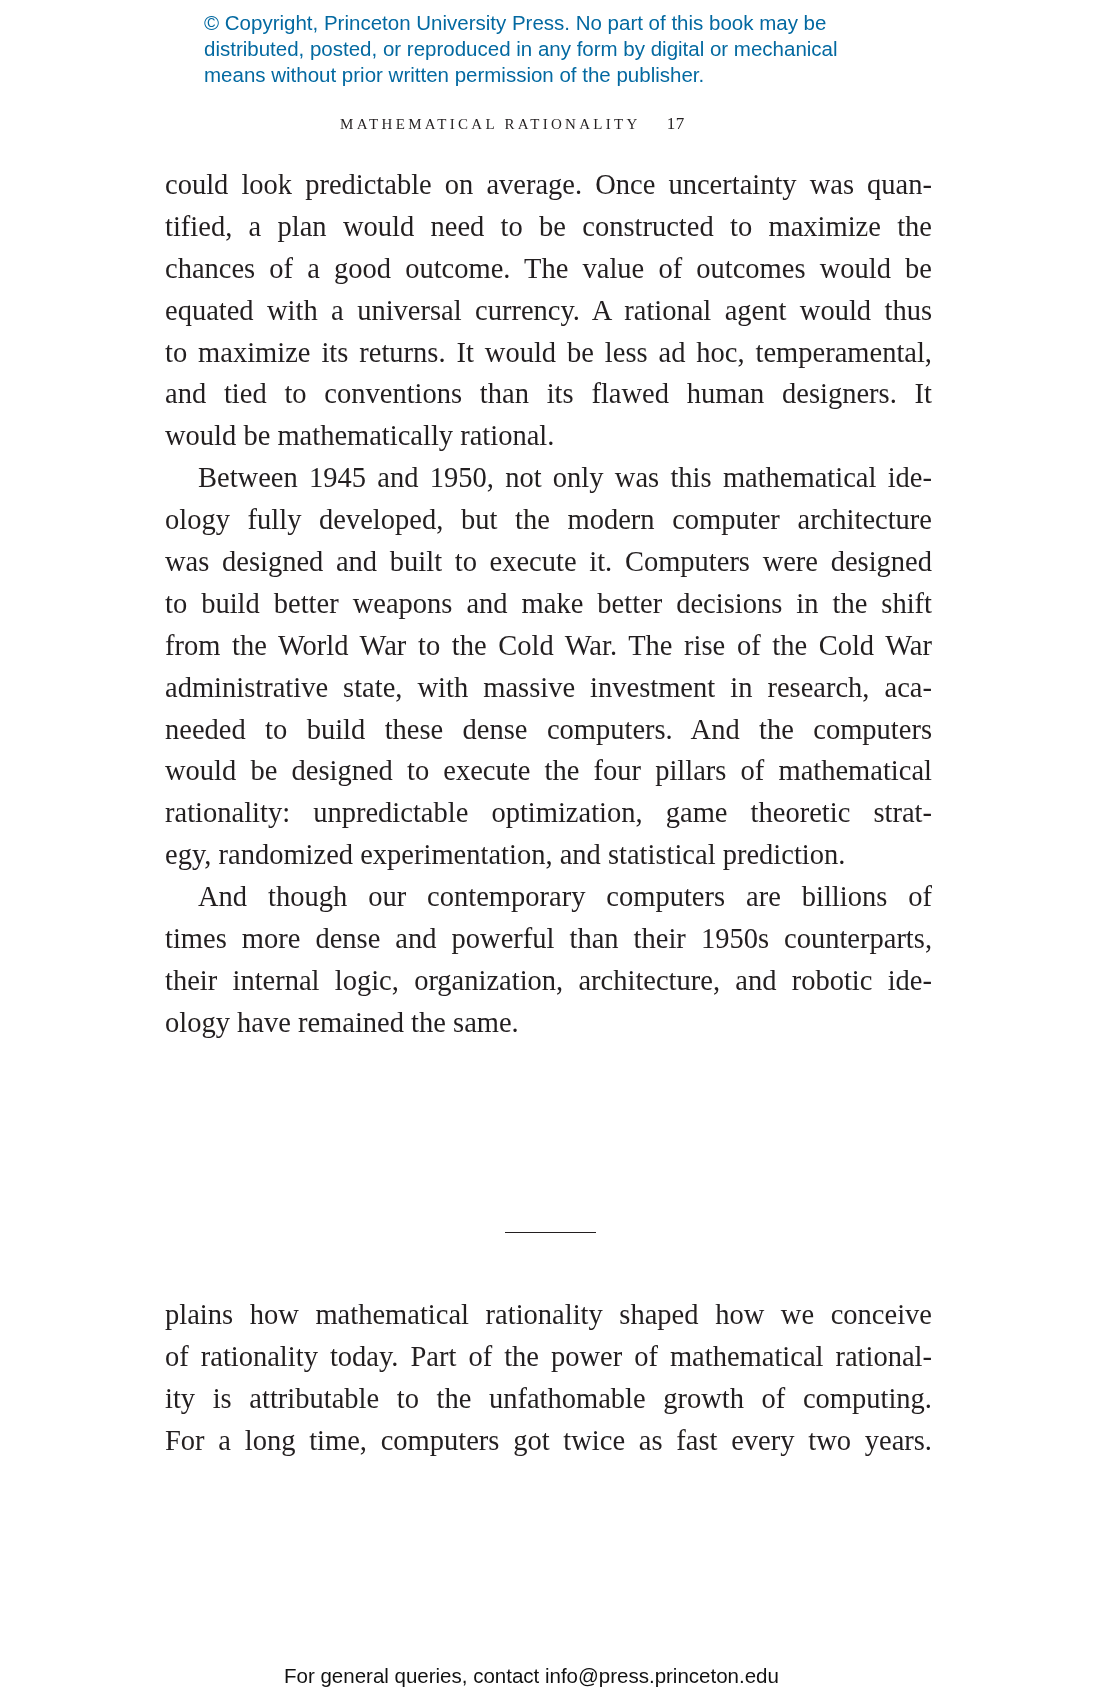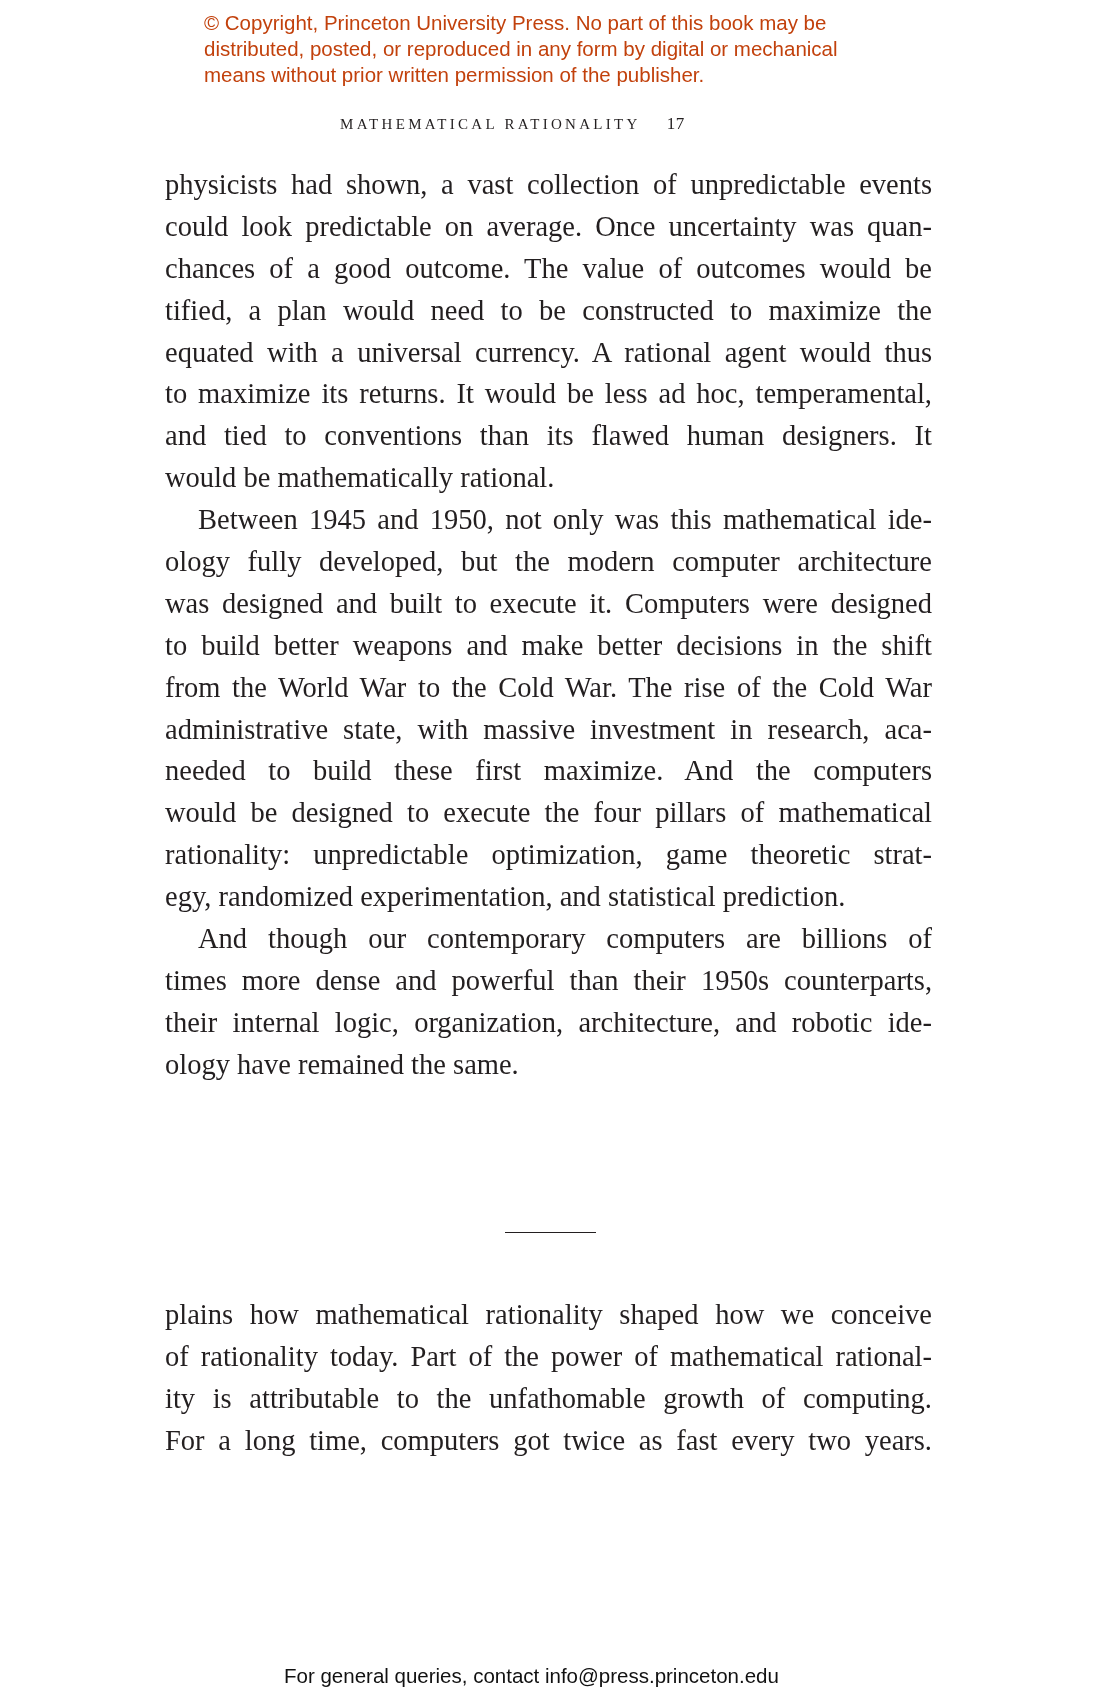--- a/index.html
+++ b/index.html
@@ -1,19 +1,19 @@
 <!DOCTYPE html>
 <html><head>
 <meta charset="utf-8">
 <style>
   html, body { margin: 0; padding: 0; background: #ffffff; }
   body { width: 1100px; height: 1700px; position: relative; overflow: hidden; color: #231f20; }
   .copyright {
     position: absolute; left: 204px; top: 10px; width: 720px;
-    font-family: "Liberation Sans", sans-serif; font-size: 20.5px; line-height: 26px; color: #c2410c;
+    font-family: "Liberation Sans", sans-serif; font-size: 20.5px; line-height: 26px; color: #0369a1;
   }
   .copyright .cline { display: block; white-space: nowrap; }
   .running-head {
     position: absolute; left: 340px; top: 114px; height: 24px;
     font-family: "Liberation Serif", serif; font-size: 15px; letter-spacing: 3.3px; color: #231f20;
     white-space: nowrap;
   }
   .running-head .folio { margin-left: 26px; letter-spacing: 0.5px; font-size: 17px; }
   .body-text {
     position: absolute; left: 165px; width: 767px;
@@ -44,37 +44,36 @@
   <span class="cline">distributed, posted, or reproduced in any form by digital or mechanical</span>
   <span class="cline">means without prior written permission of the publisher.</span>
 </div>
 
 <div class="running-head">
   <span>MATHEMATICAL RATIONALITY</span><span class="folio">17</span>
 </div>
 
 <div class="body-text" id="section1">
   <div>
-    <span class="line">physicists had shown, a vast collection of unpredictable events</span>
     <span class="line">could look predictable on average. Once uncertainty was quan-</span>
+    <span class="line">tified, a plan would need to be constructed to maximize the</span>
     <span class="line">chances of a good outcome. The value of outcomes would be</span>
-    <span class="line">tified, a plan would need to be constructed to maximize the</span>
     <span class="line">equated with a universal currency. A rational agent would thus</span>
     <span class="line">to maximize its returns. It would be less ad hoc, temperamental,</span>
     <span class="line">and tied to conventions than its flawed human designers. It</span>
     <span class="line last">would be mathematically rational.</span>
   </div>
   <div>
     <span class="line indent">Between 1945 and 1950, not only was this mathematical ide-</span>
     <span class="line">ology fully developed, but the modern computer architecture</span>
     <span class="line">was designed and built to execute it. Computers were designed</span>
     <span class="line">to build better weapons and make better decisions in the shift</span>
     <span class="line">from the World War to the Cold War. The rise of the Cold War</span>
     <span class="line">administrative state, with massive investment in research, aca-</span>
-    <span class="line">needed to build these first maximize. And the computers</span>
+    <span class="line">needed to build these dense computers. And the computers</span>
     <span class="line">would be designed to execute the four pillars of mathematical</span>
     <span class="line">rationality: unpredictable optimization, game theoretic strat-</span>
     <span class="line last">egy, randomized experimentation, and statistical prediction.</span>
   </div>
   <div>
     <span class="line indent">And though our contemporary computers are billions of</span>
     <span class="line">times more dense and powerful than their 1950s counterparts,</span>
     <span class="line">their internal logic, organization, architecture, and robotic ide-</span>
     <span class="line last">ology have remained the same.</span>
   </div>

